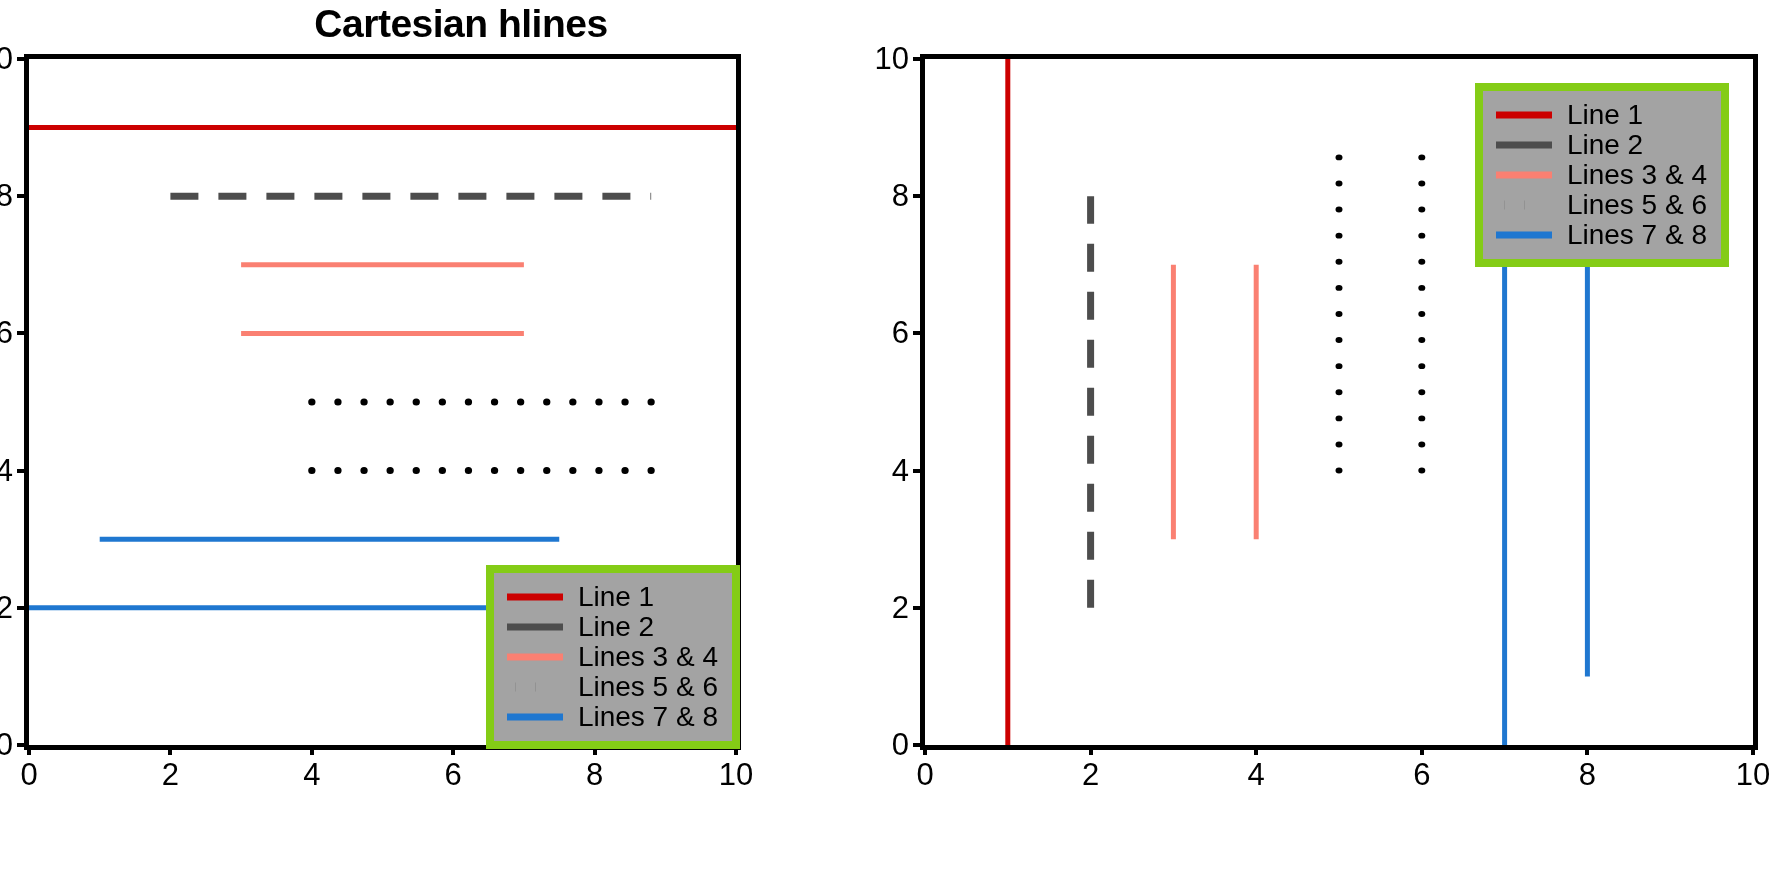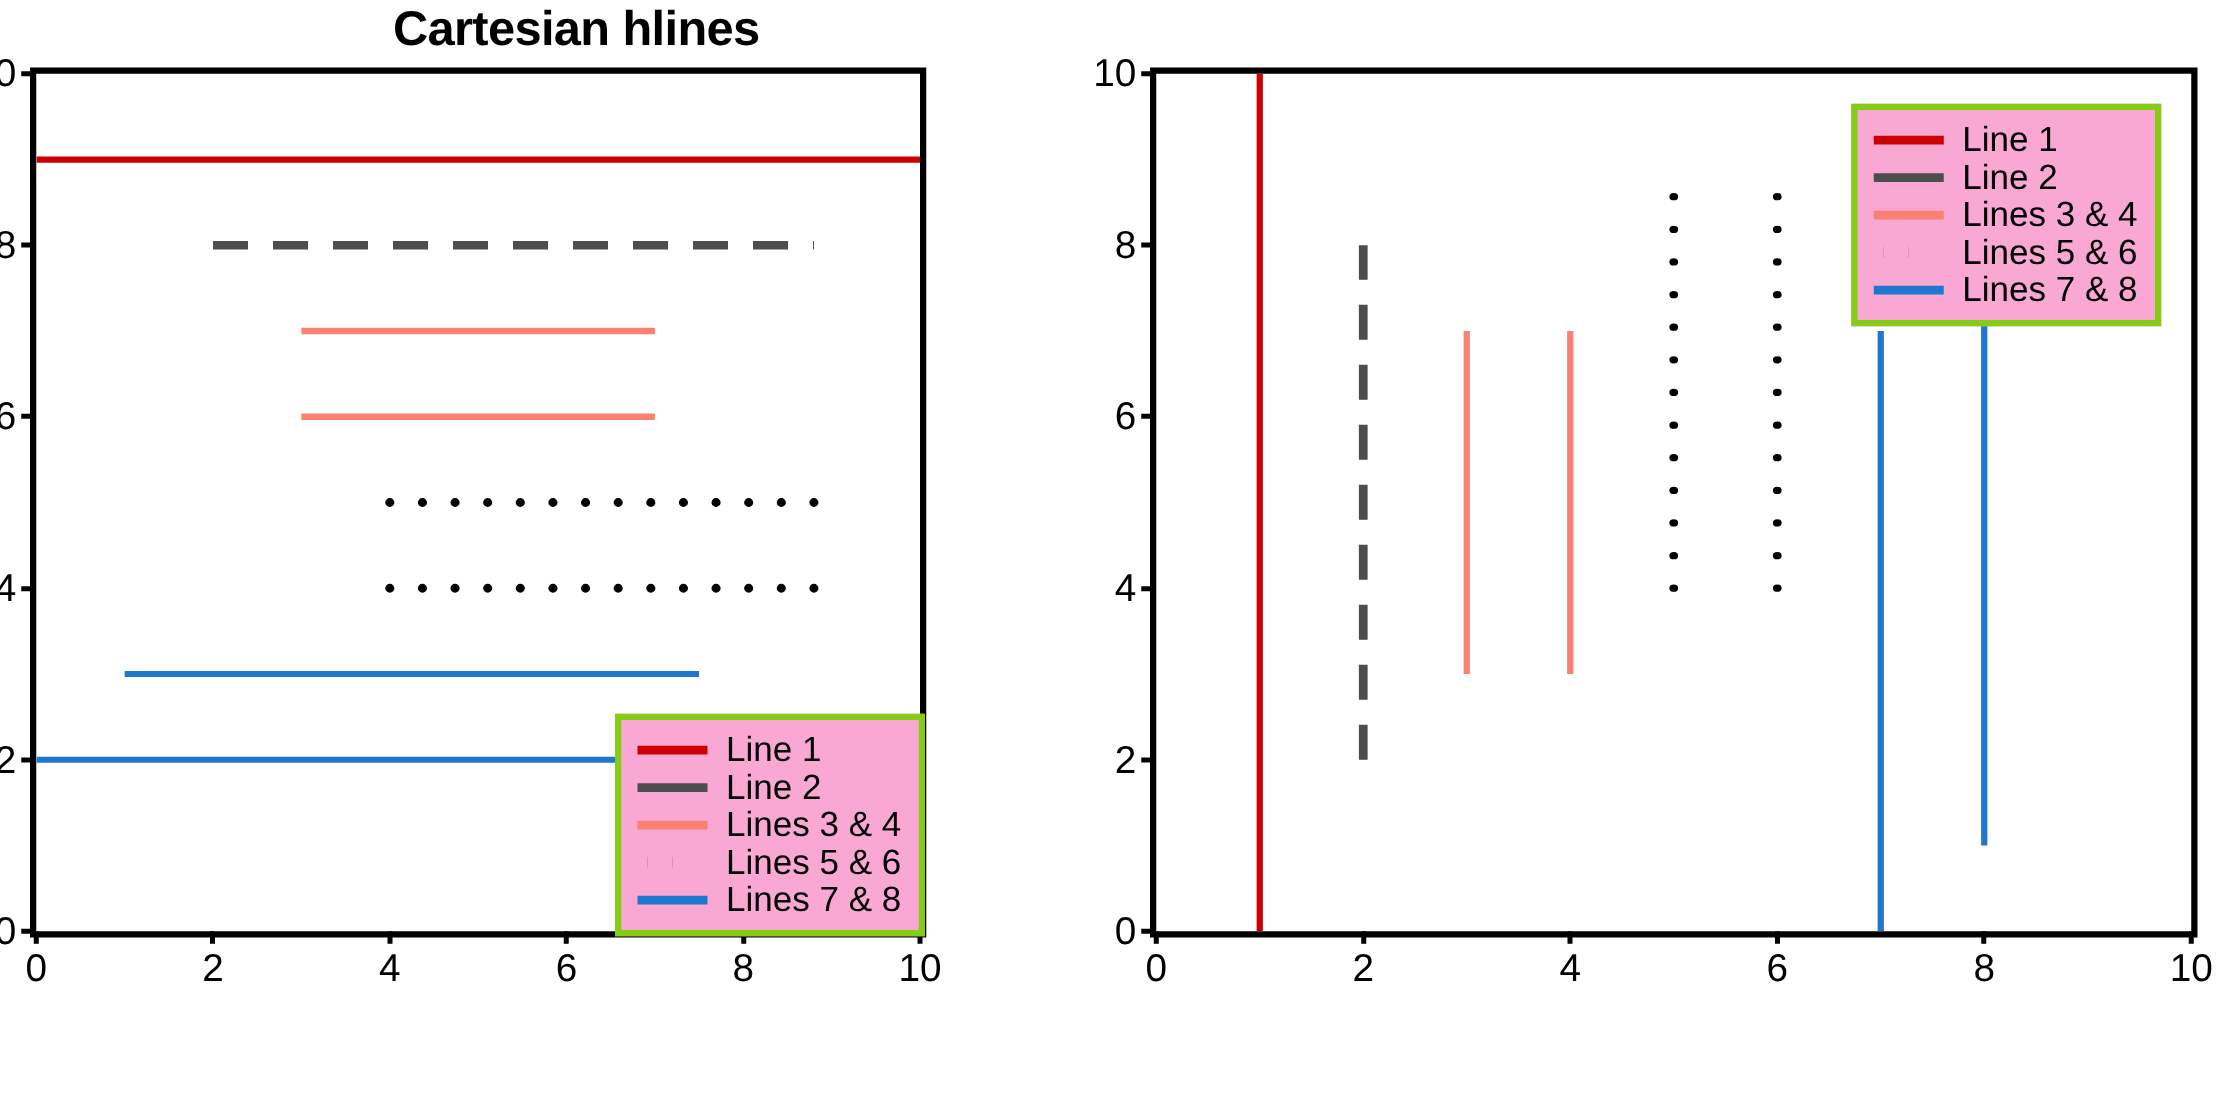--- a/index.html
+++ b/index.html
@@ -86,22 +86,22 @@
     transform: translateX(-50%);
     font-family: "Liberation Sans", sans-serif;
     font-size: 31px;
     color: #000000;
     white-space: nowrap;
   }
 
   
   .legend {
     position: absolute;
-    background: #f9a8d4;
-    border: 5px solid #84cc16;
+    background: #a3a3a3;
+    border: 8px solid #84cc16;
     padding: 9px 14px 9px 12px;
   }
   .panel-left .legend  { right: -4px; bottom: -4px; }
   .panel-right .legend { right: 24px; top: 24px; }
 
   .legend-row {
     display: flex;
     align-items: center;
     height: 30px;
   }

